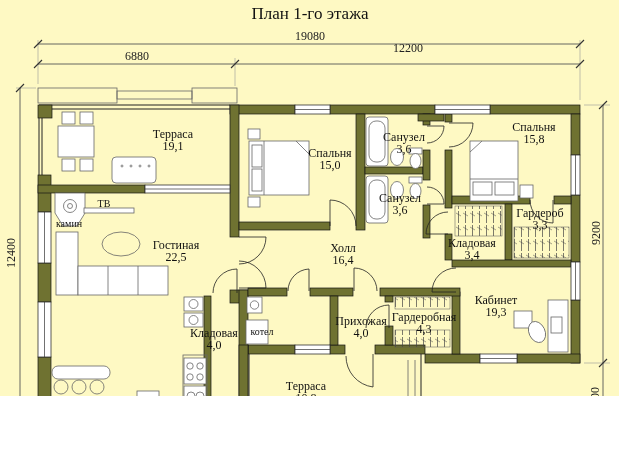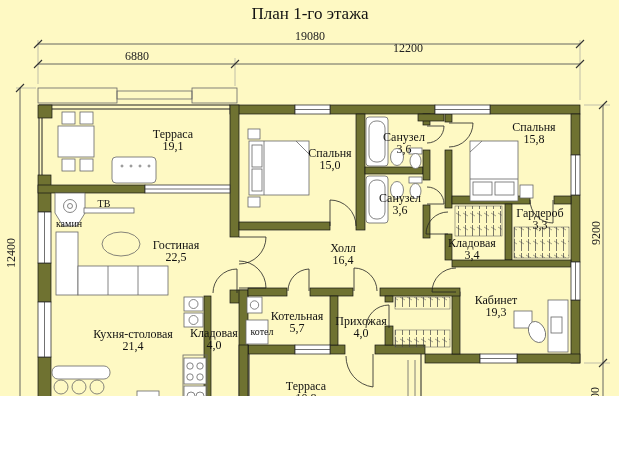--- a/index.html
+++ b/index.html
@@ -296,36 +296,32 @@
   <div class="lbl dimtxt" style="left:336px;top:430px">6100</div>
 
   <div class="lbl rl" style="left:173px;top:140px">
     <span class="nm">Терраса</span>
       <span class="ar">19,1</span>
     </div>
   <div class="lbl rl" style="left:176px;top:251px">
     <span class="nm">Гостиная</span>
       <span class="ar">22,5</span>
     </div>
-  <div class="lbl rl" style="left:133px;top:340px">
-    <span class="nm">Кухня-столовая</span>
-      <span class="ar">21,4</span>
-    </div>
   <div class="lbl rl" style="left:214px;top:339px">
     <span class="nm">Кладовая</span>
       <span class="ar">4,0</span>
     </div>
-  <div class="lbl rl" style="left:297px;top:322px">
-    <span class="nm">Котельная</span>
-      <span class="ar">5,7</span>
-    </div>
   <div class="lbl rl" style="left:361px;top:327px">
     <span class="nm">Прихожая</span>
       <span class="ar">4,0</span>
     </div>
+  <div class="lbl rl" style="left:424px;top:323px">
+    <span class="nm">Гардеробная</span>
+      <span class="ar">4,3</span>
+    </div>
   <div class="lbl rl" style="left:330px;top:159px">
     <span class="nm">Спальня</span>
       <span class="ar">15,0</span>
     </div>
   <div class="lbl rl" style="left:404px;top:143px">
     <span class="nm">Санузел</span>
       <span class="ar">3,6</span>
     </div>
   <div class="lbl rl" style="left:400px;top:204px">
     <span class="nm">Санузел</span>

